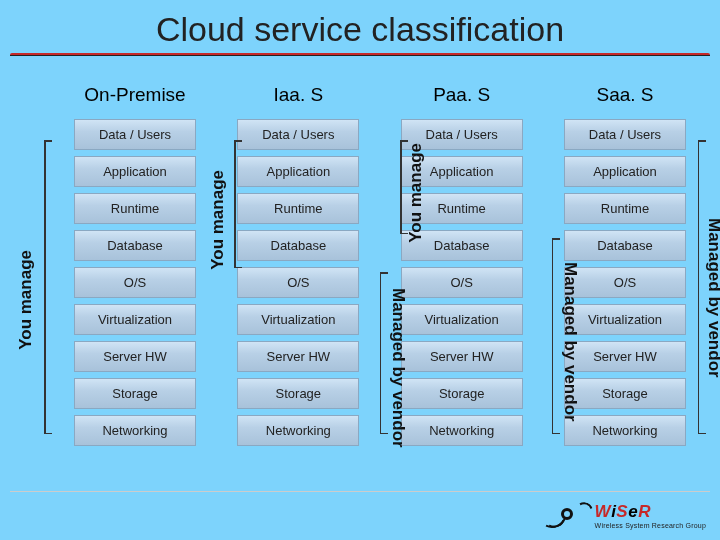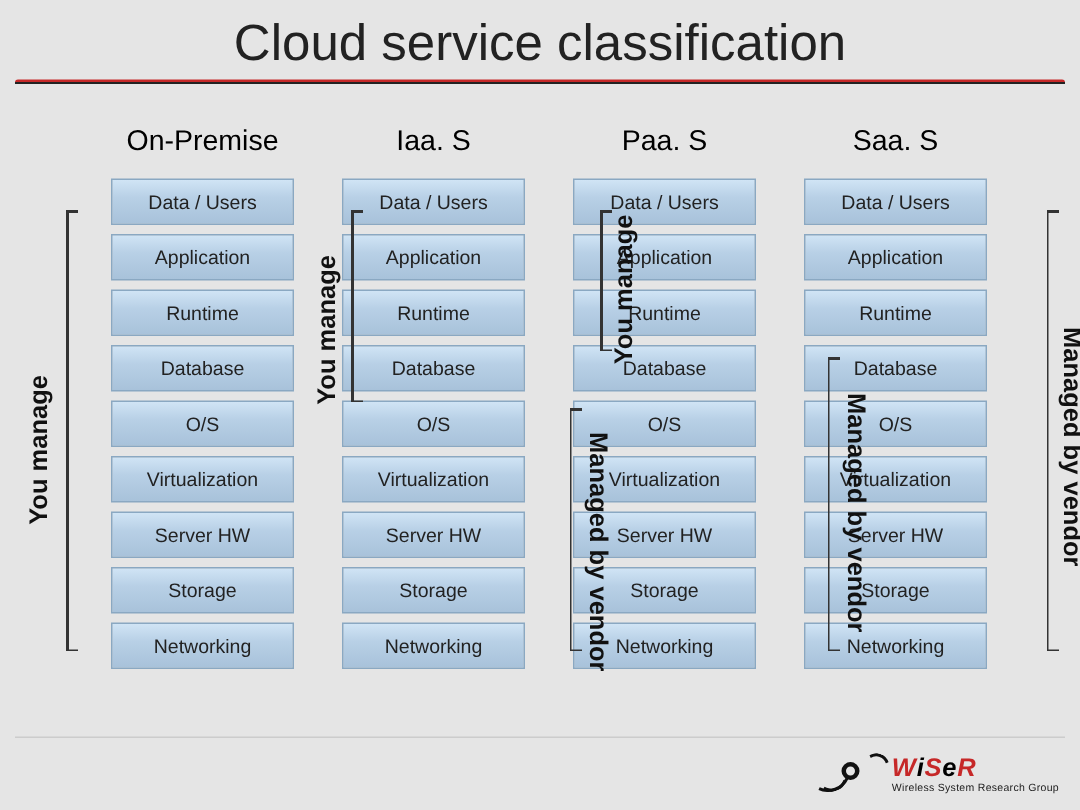--- a/index.html
+++ b/index.html
@@ -1,21 +1,21 @@
 <!DOCTYPE html>
 <html><head>
 <meta charset="utf-8">
 <style>
   * { box-sizing: border-box; margin: 0; padding: 0; }
   html, body { width: 720px; height: 540px; font-family: Arial, sans-serif; background: #fff; }
-  .slide { position: relative; width: 720px; height: 540px; background: #e5e5e5; }
+  .slide { position: relative; width: 720px; height: 540px; background: #7dd3fc; }
   .title { text-align: center; font-size: 34px; font-weight: 400; color: #222; padding: 10px 0 4px; font-family: "Segoe UI Light", "Segoe UI", Arial, sans-serif; }
   .divider-wrap { width: 100%; padding: 0 10px 10px; }
   .divider { width: 100%; height: 3px; background: linear-gradient(to bottom, #c62828 0 50%, #222 50% 100%); border-top-left-radius: 2px; border-top-right-radius: 2px; }
-  .grid { position: relative; display: flex; gap: 24px; padding: 12px 30px 0 70px; }
+  .grid { position: relative; display: flex; gap: 24px; padding: 12px 30px 0 70px; justify-content: space-between; }
   .col { display: flex; flex-direction: column; align-items: center; width: 130px; }
   .col-title { font-size: 19px; font-weight: 400; margin: 6px 0 10px; text-align: center; font-family: Arial, sans-serif; }
   .box { width: 122px; height: 31px; margin: 3px 0; background: linear-gradient(to bottom, #d0e4f5 0%, #b8d0e6 40%, #a8c2da 100%); border: 1px solid #8aa8c2; font-size: 13px; display: flex; align-items: center; justify-content: center; color: #222; font-family: Arial, sans-serif; }
   .vlabel { position: absolute; font-size: 17px; font-weight: 700; color: #111; writing-mode: vertical-rl; transform: rotate(180deg); font-family: Arial, sans-serif; }
   .bracket { position: absolute; width: 8px; }
   .bracket::before,
   .bracket::after { content: ""; position: absolute; left: 0; width: 8px; height: 1.5px; background: #333; }
   .bracket::before { top: 0; }
   .bracket::after { bottom: 0; }
   .bracket .spine { position: absolute; left: 0; top: 0; bottom: 0; width: 1.5px; background: #333; }

